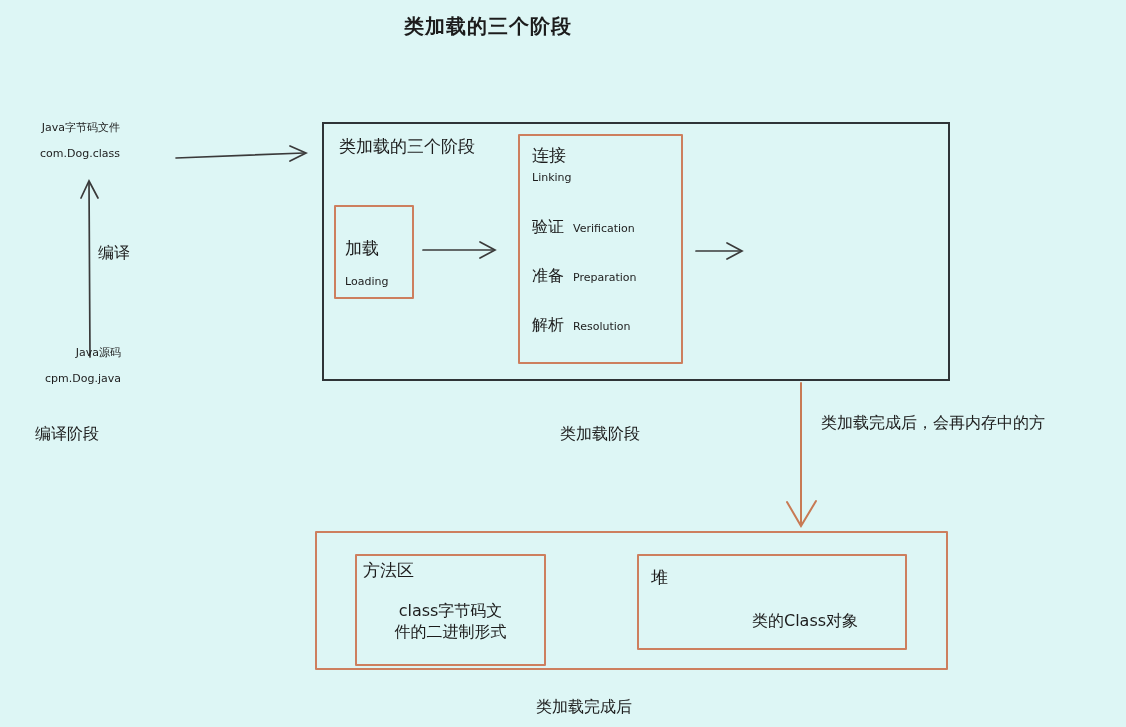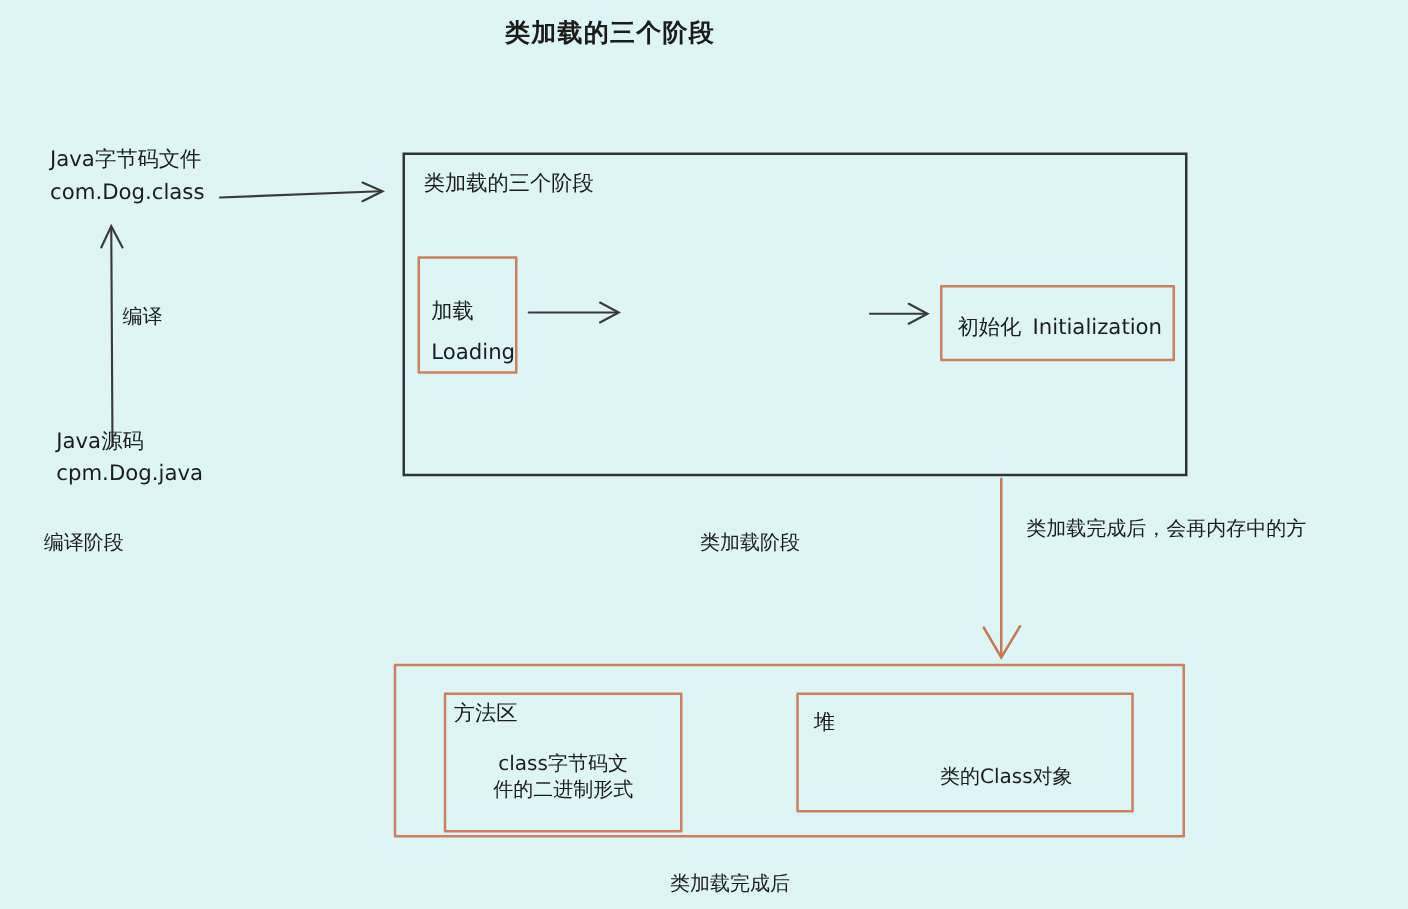--- a/index.html
+++ b/index.html
@@ -15,22 +15,23 @@
     color: #1c1c1c;
     overflow: hidden;
   }
   .abs { position: absolute; }
   .title {
     font-size: 20px;
     font-weight: bold;
     letter-spacing: 1px;
   }
   .hand {
-    font-size: 17px;
+    font-size: 11px;
     line-height: 26px;
+    text-align: right;
   }
   .zh {
     font-size: 16px;
   }
   .stage-label {
     font-size: 16px;
   }
   .box {
     position: absolute;
     box-sizing: border-box;
@@ -94,26 +95,35 @@
 
 <div class="box dark" style="left:322px; top:122px; width:628px; height:259px;">
 
   <div class="abs zh" style="left:15px; top:11px; font-size:17px;">类加载的三个阶段</div>
 
   <div class="box accent" style="left:10px; top:81px; width:80px; height:94px;">
     <div class="abs zh" style="left:9px; top:30px; font-size:17px;">加载</div>
     <div class="abs hand" style="left:9px; top:54px; line-height:20px;margin-top:11px;">Loading</div>
   </div>
 
+  <div class="box accent" style="left:194px; top:10px; width:165px; height:230px;">
+    <div class="abs zh" style="left:12px; top:8px; font-size:17px;">连接</div>
+    <div class="abs hand" style="left:12px; top:32px; line-height:20px;">Linking</div>
 
-  <div class="box accent" style="left:428px; top:104px; width:188px; height:61px;">
-    <div class="abs pair" style="left:12px; top:19px; white-space:nowrap;">
-      <span class="zh" style="font-size:17px;">初始化</span><span class="hand en">Initialization</span>
+    <div class="abs pair" style="left:12px; top:80px;">
+      <span class="zh">验证</span><span class="hand en">Verification</span>
+    </div>
+    <div class="abs pair" style="left:12px; top:129px;">
+      <span class="zh">准备</span><span class="hand en">Preparation</span>
+    </div>
+    <div class="abs pair" style="left:12px; top:178px;">
+      <span class="zh">解析</span><span class="hand en">Resolution</span>
     </div>
   </div>
+
 </div>
 
 <div class="abs stage-label" style="left:560px; top:424px;">类加载阶段</div>
 
 <div class="abs note" style="left:821px; top:411px; width:300px;">
   <div>类加载完成后，会再内存中的方</div>
 </div>
 
 <div class="box accent" style="left:315px; top:531px; width:633px; height:139px;">
 

